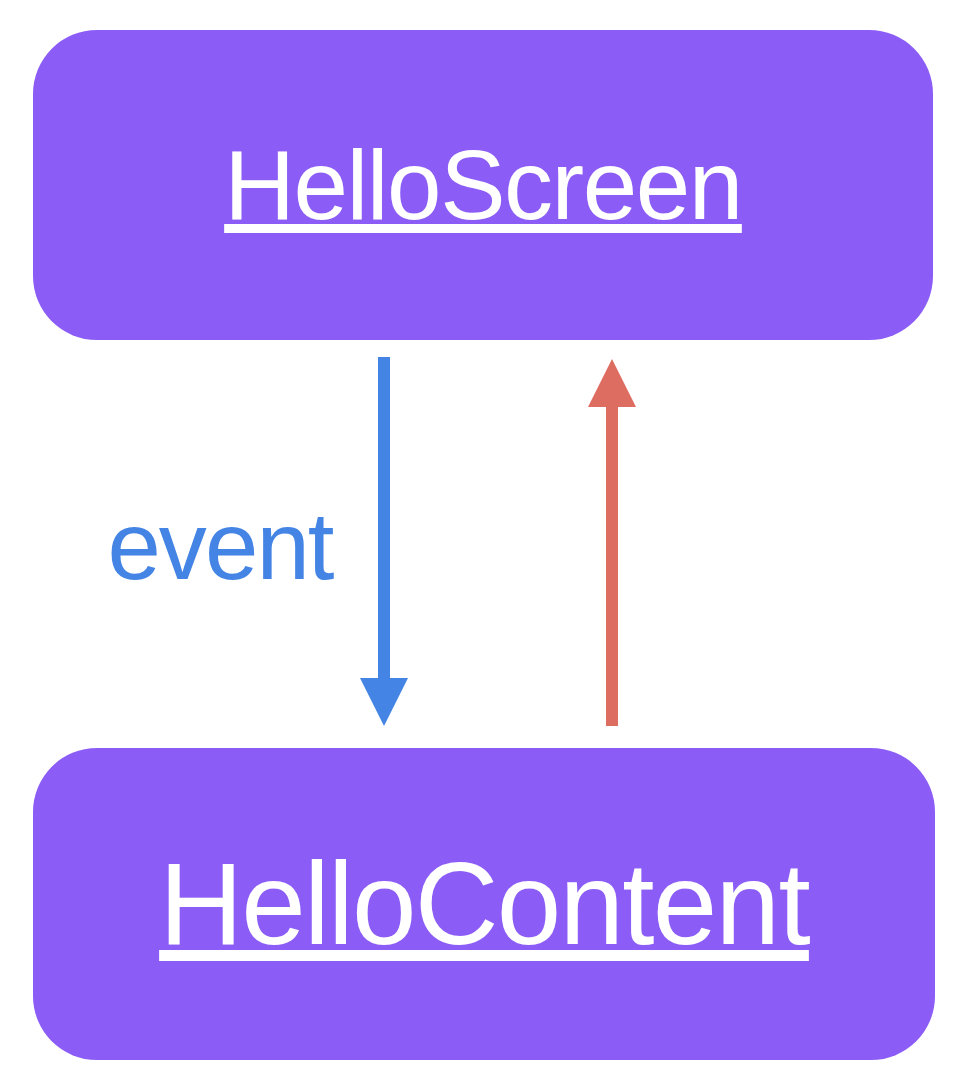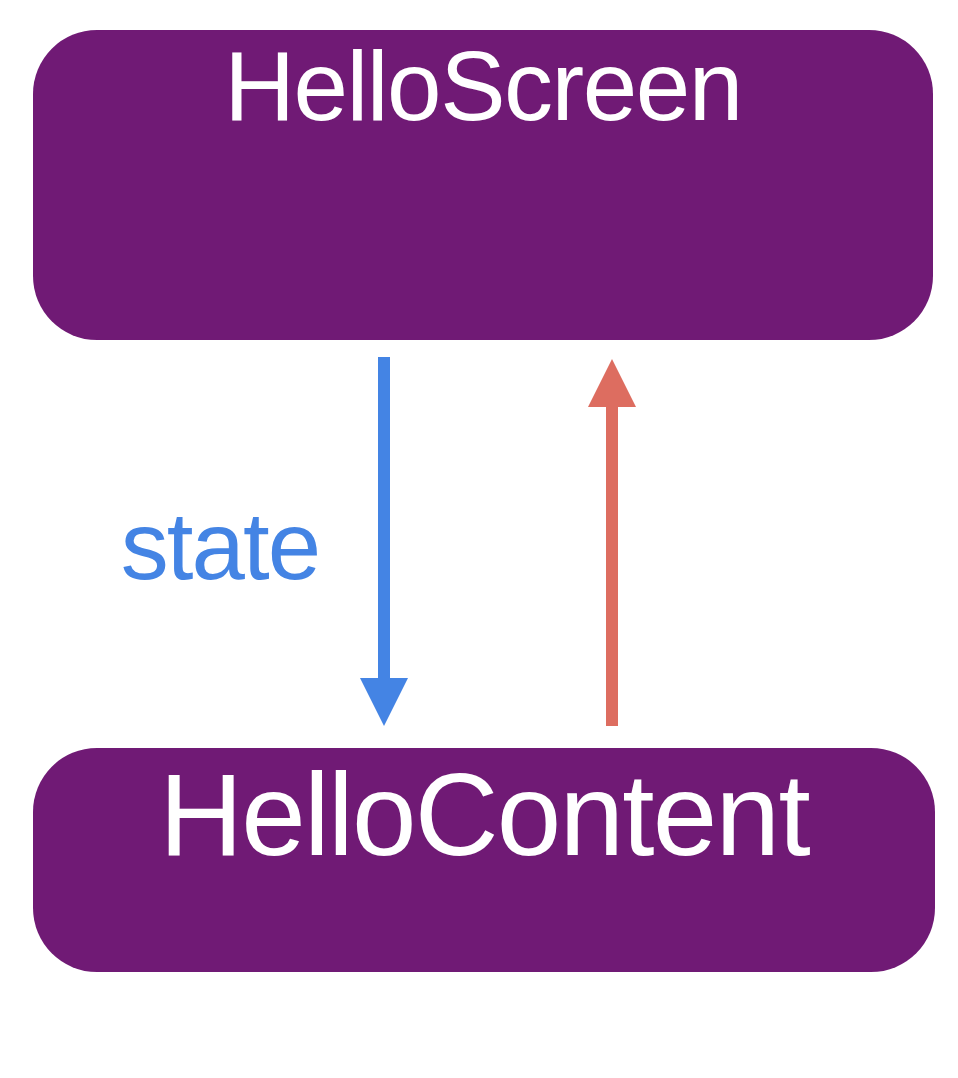--- a/index.html
+++ b/index.html
@@ -10,40 +10,41 @@
   }
   .canvas {
     position: relative;
     width: 958px;
     height: 1078px;
     background: #ffffff;
     overflow: hidden;
   }
   .node {
     position: absolute;
-    background: #701a75;
+    background: #8b5cf6;
     border-radius: 64px;
     display: flex;
-    align-items: flex-start;
+    align-items: center;
     justify-content: center;
     color: #ffffff;
     letter-spacing: -0.015em;
+    text-decoration: underline;
   }
   .node-top {
     left: 33px;
     top: 30px;
     width: 900px;
     height: 310px;
     font-size: 98px;
   }
   .node-bottom {
     left: 33px;
     top: 748px;
     width: 902px;
-    height: 224px;
+    height: 312px;
     font-size: 116px;
   }
   .arrow {
     position: absolute;
     width: 48px;
     height: 370px;
   }
   .arrow-state { left: 360px; top: 357px; }
   .arrow-event { left: 588px; top: 357px; }
   .flow-label {
@@ -67,21 +68,21 @@
 </style>
 </head>
 <body>
 
 <div class="canvas">
 
   <div class="node node-top">
     <span>HelloScreen</span>
   </div>
 
-  <span class="flow-label label-state">state</span>
+  <span class="flow-label label-state">event</span>
 
   <svg class="arrow arrow-state" viewBox="0 0 48 370">
     <rect x="18" y="0" width="12" height="326" fill="#4484e4"></rect>
     <polygon points="0,321 48,321 24,369" fill="#4484e4"></polygon>
   </svg>
 
   <svg class="arrow arrow-event" viewBox="0 0 48 370">
     <polygon points="24,2 0,50 48,50" fill="#dd6d60"></polygon>
     <rect x="18" y="48" width="12" height="321" fill="#dd6d60"></rect>
   </svg>

